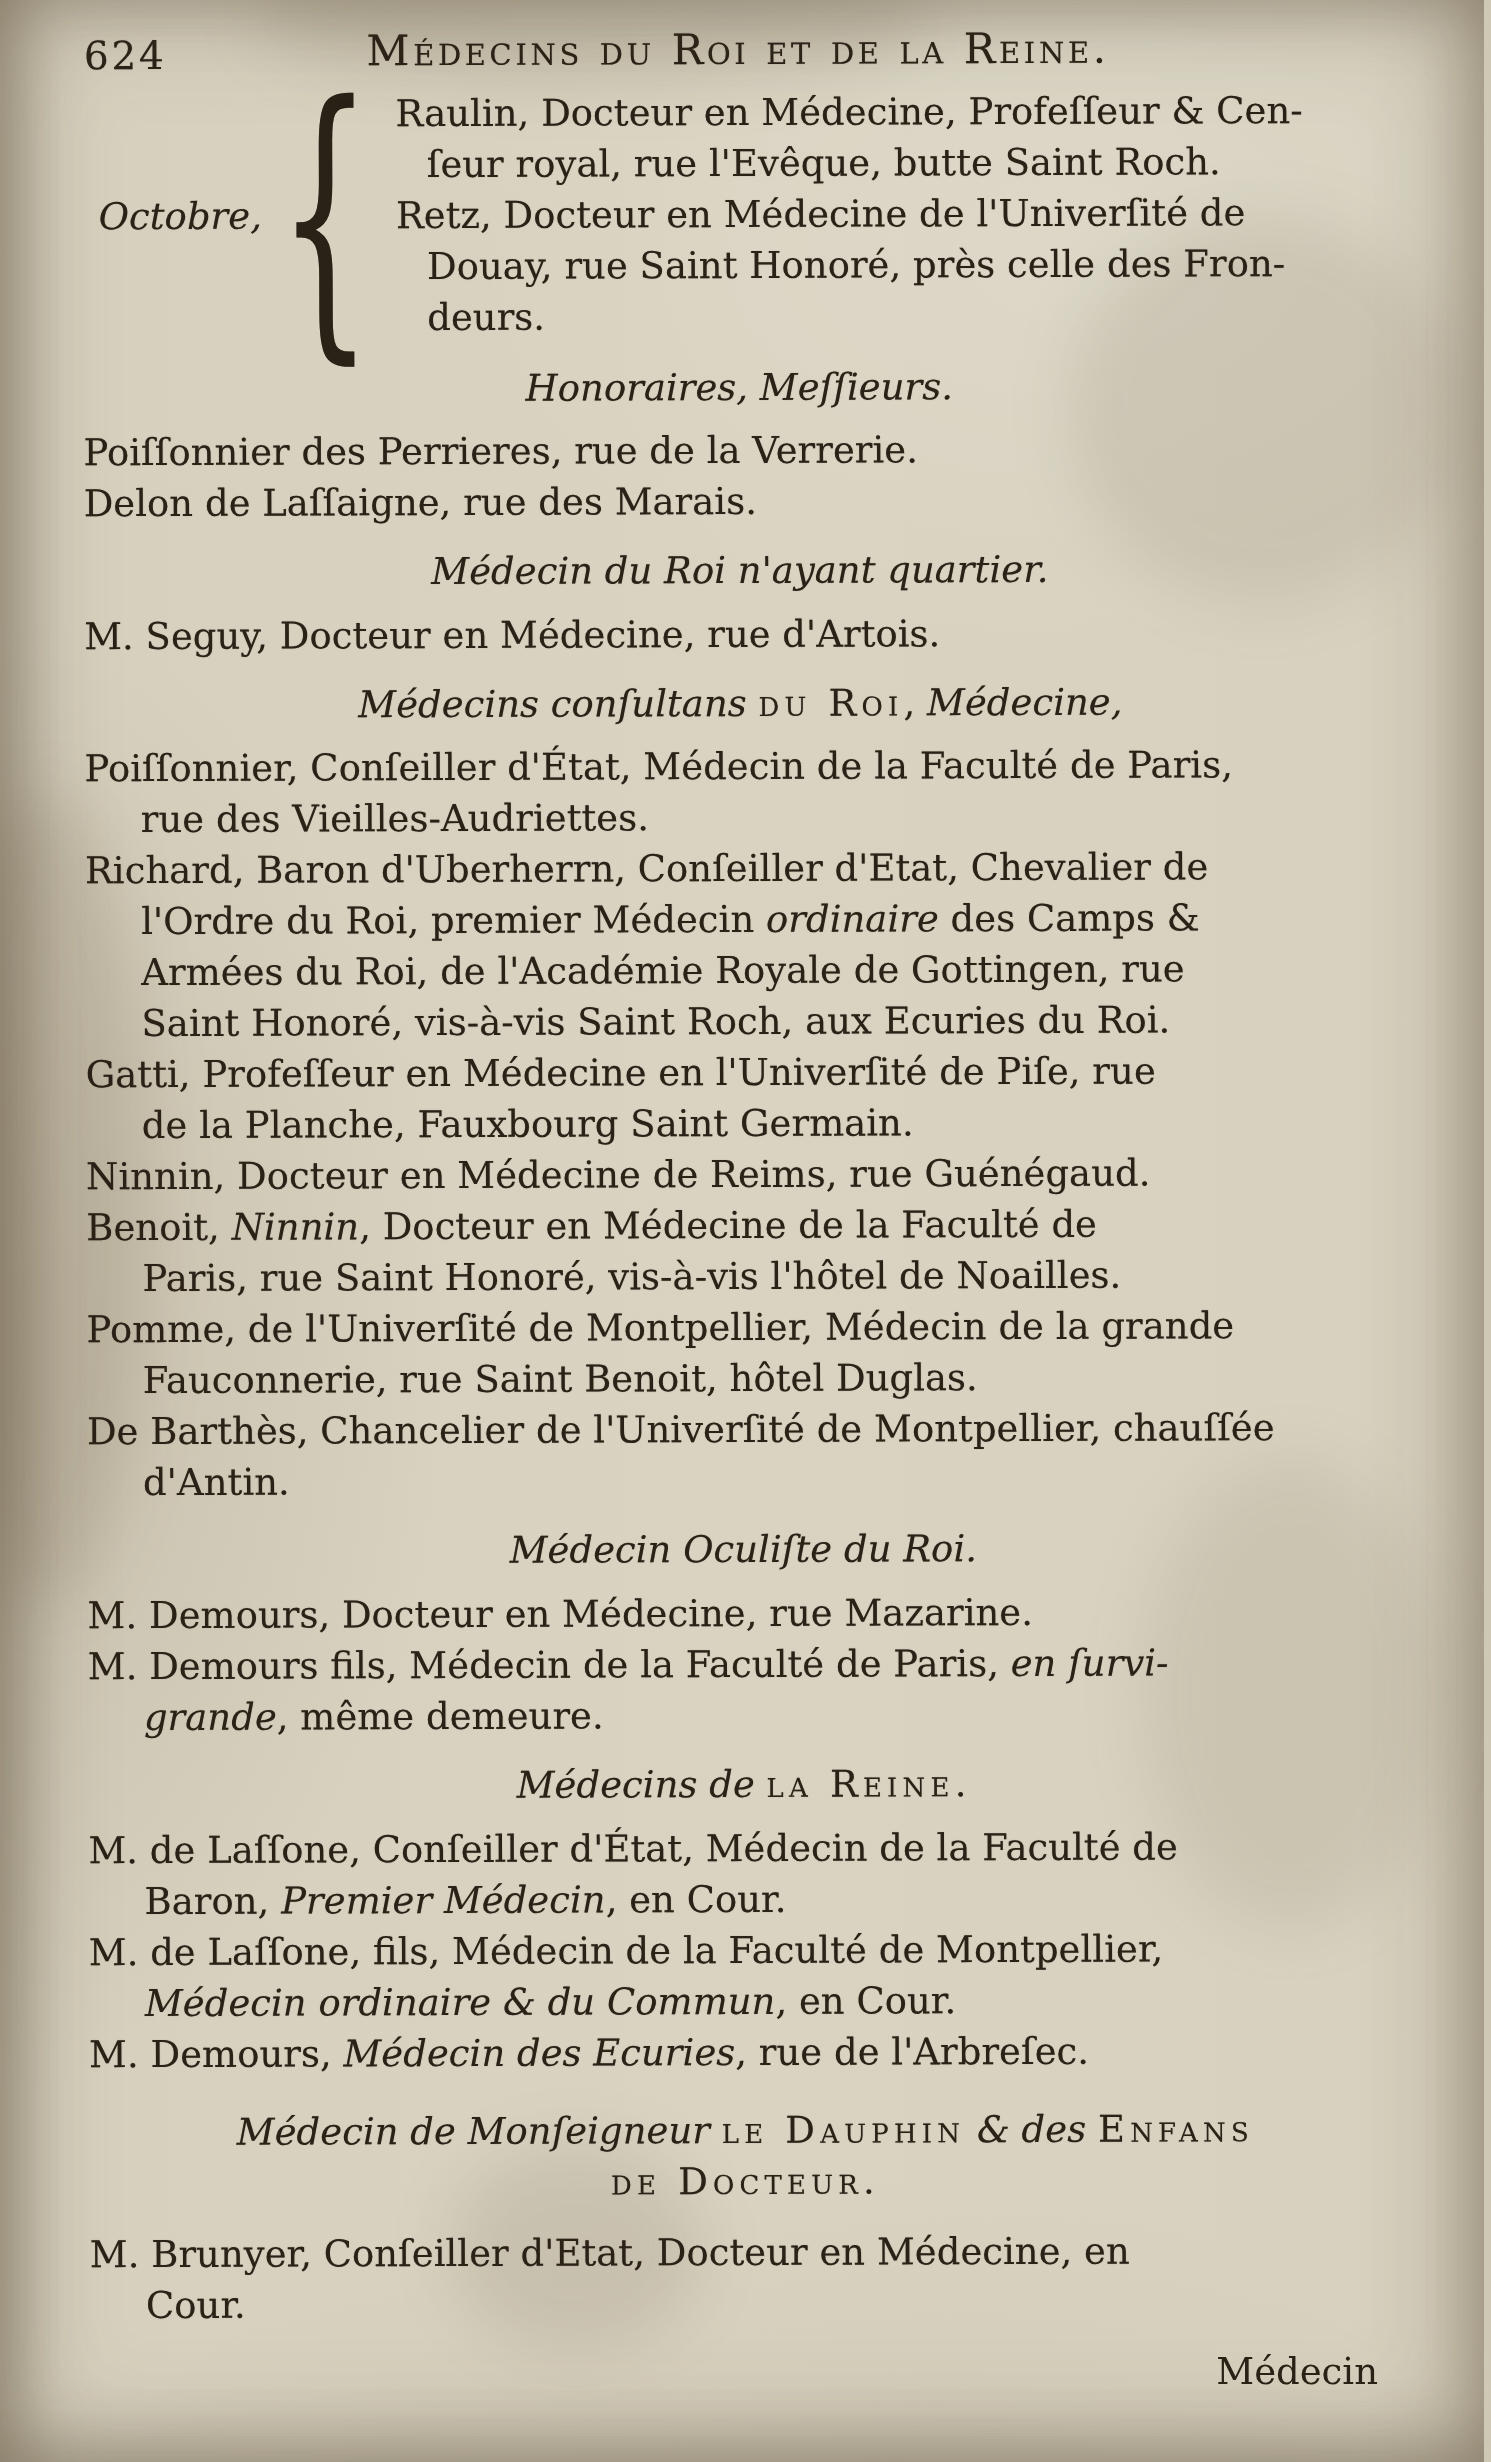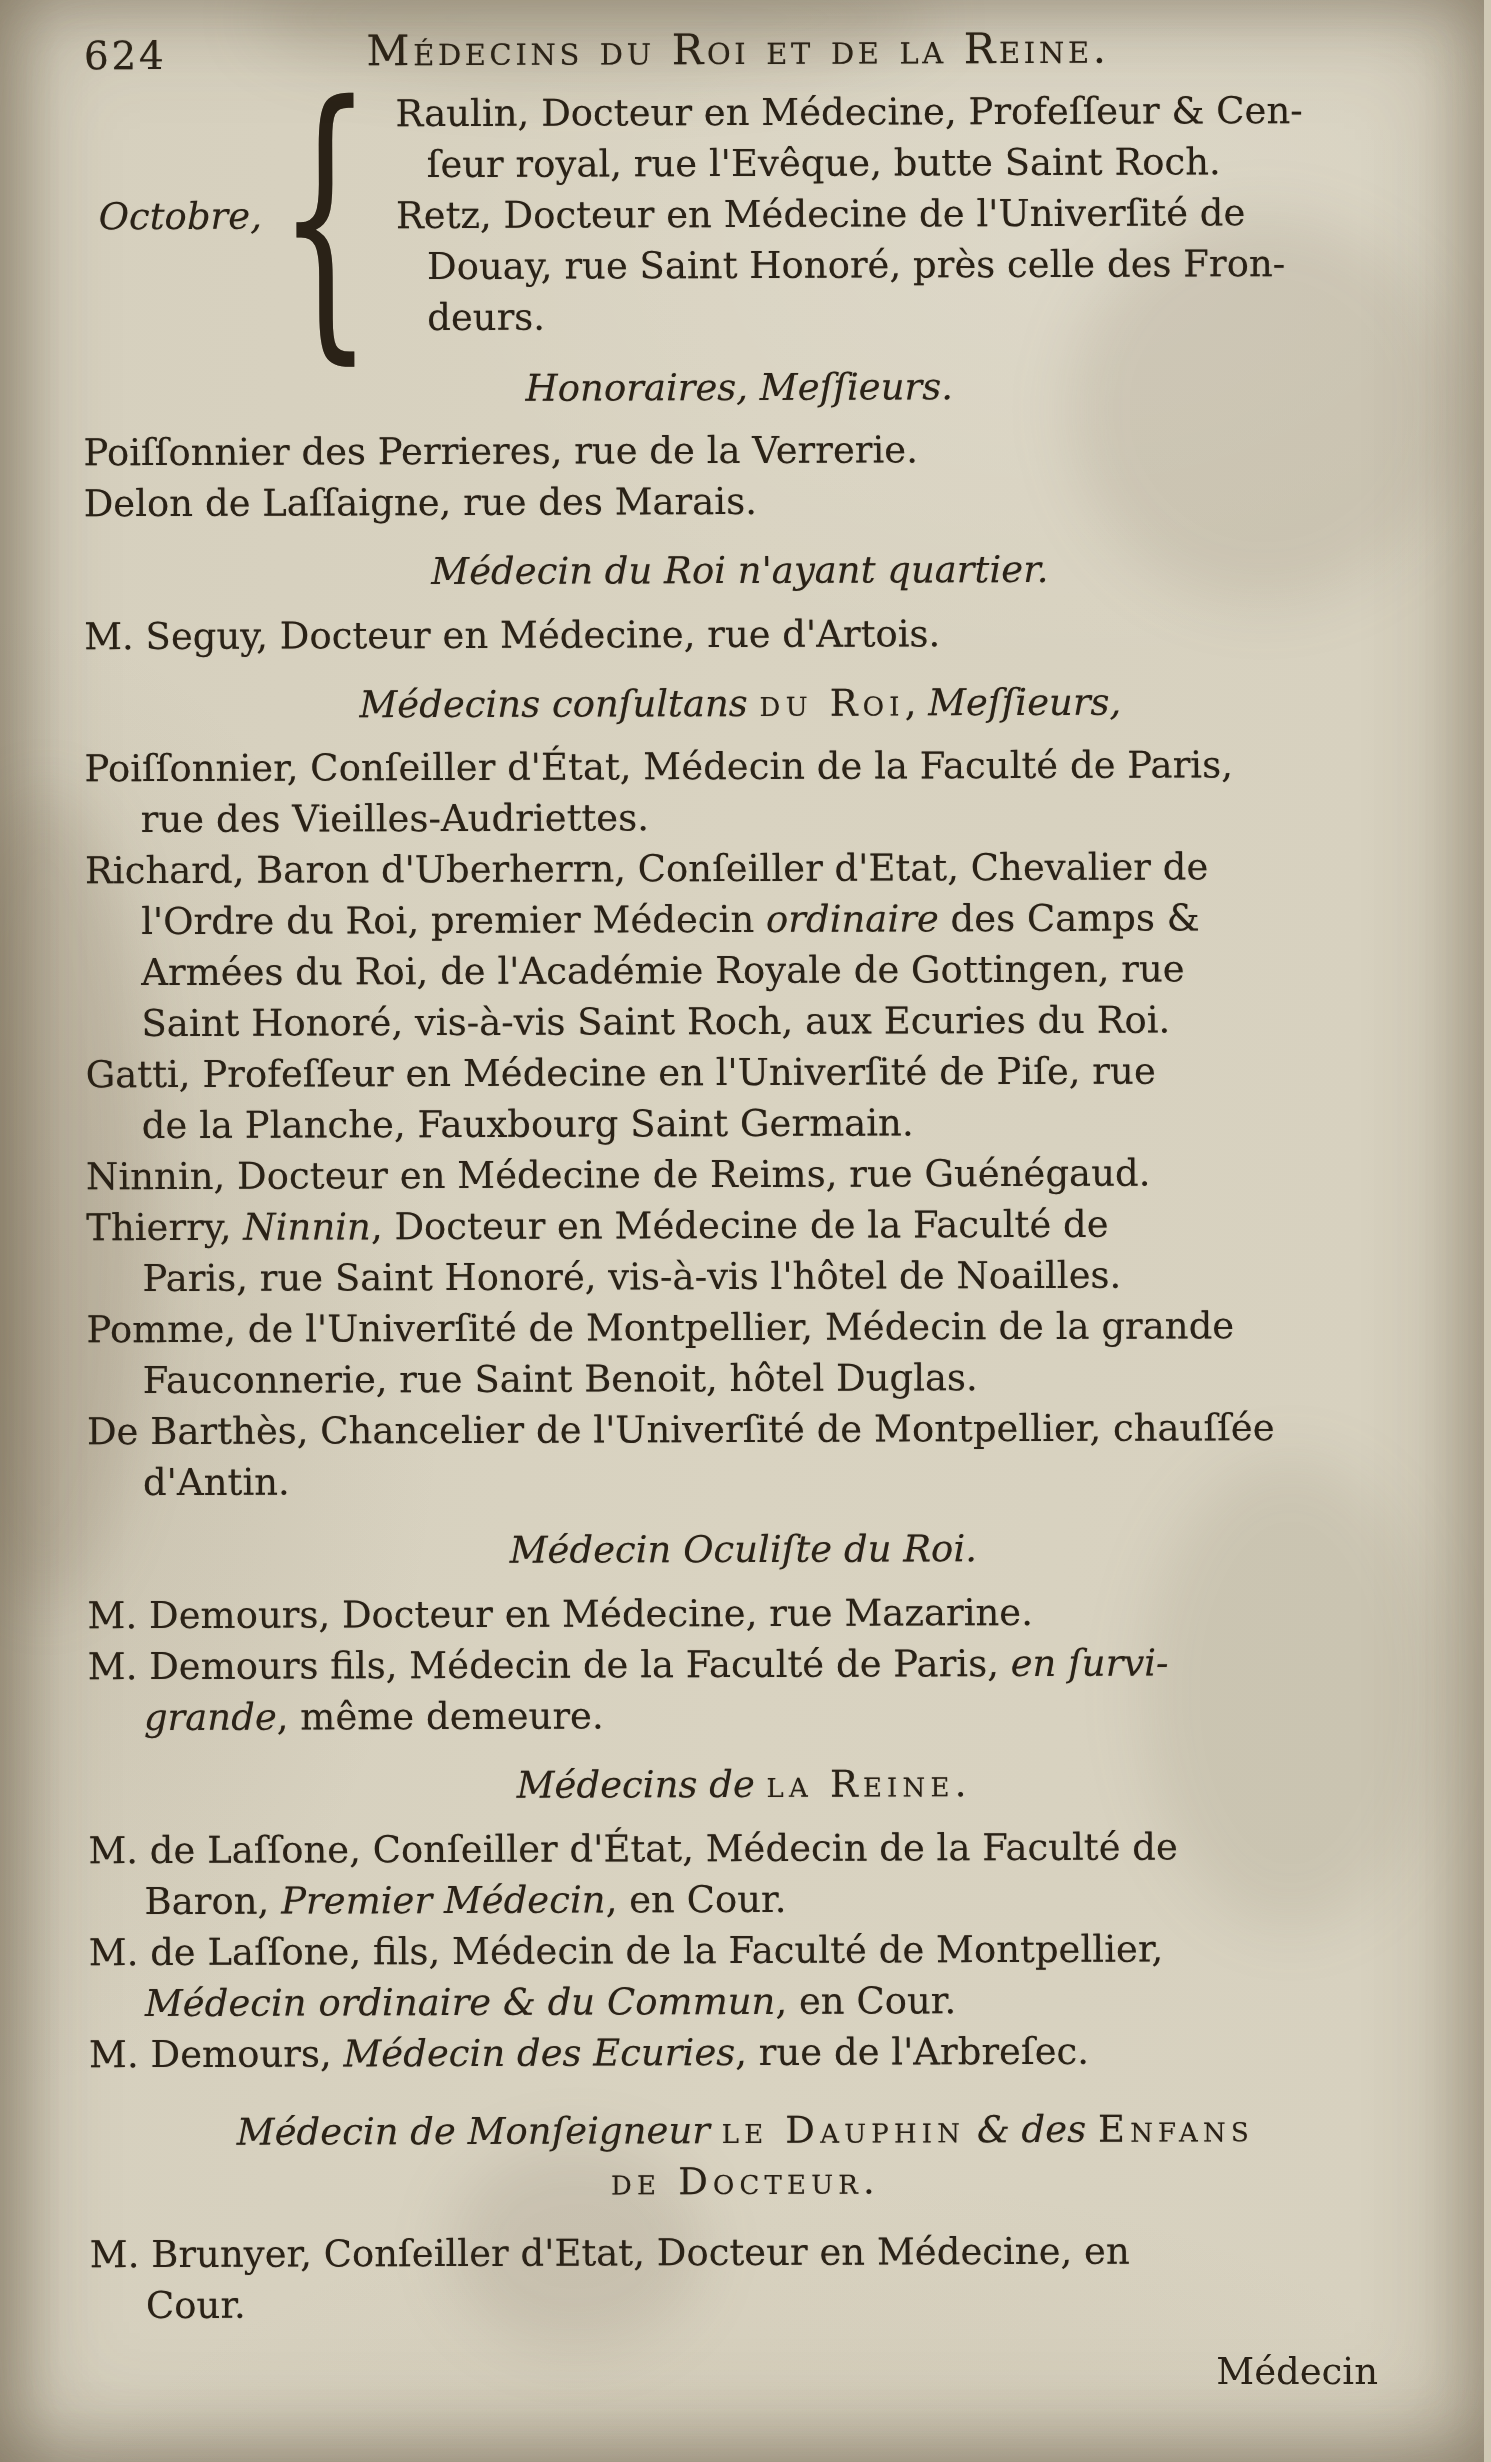--- a/index.html
+++ b/index.html
@@ -91,41 +91,41 @@
     <div class="ent">
       <div class="l">Poiſſonnier des Perrieres, rue de la Verrerie.</div>
       <div class="l">Delon de Laſſaigne, rue des Marais.</div>
     </div>
 
     <div class="h"><span class="i">Médecin du Roi n'ayant quartier.</span></div>
     <div class="ent">
       <div class="l">M. Seguy, Docteur en Médecine, rue d'Artois.</div>
     </div>
 
-    <div class="h"><span class="i">Médecins conſultans </span><span class="sc">du Roi</span><span>, </span><span class="i">Meſſieurs,</span></div>
+    <div class="h"><span class="i">Médecins conſultans </span><span class="sc">du Roi</span><span>, </span><span class="i">Médecine,</span></div>
 
     <div class="ent">
       <div class="l"><span>Poiſſonnier, Conſeiller d'État, Médecin de la Faculté de Paris,</span></div>
       <div class="l c"><span>rue des Vieilles-Audriettes.</span></div>
     </div>
     <div class="ent">
       <div class="l"><span>Richard, Baron d'Uberherrn, Conſeiller d'Etat, Chevalier de</span></div>
       <div class="l c"><span>l'Ordre du Roi, premier Médecin </span><span class="i">ordinaire</span><span> des Camps &amp;</span></div>
       <div class="l c"><span>Armées du Roi, de l'Académie Royale de Gottingen, rue</span></div>
       <div class="l c"><span>Saint Honoré, vis-à-vis Saint Roch, aux Ecuries du Roi.</span></div>
     </div>
     <div class="ent">
       <div class="l"><span>Gatti, Profeſſeur en Médecine en l'Univerſité de Piſe, rue</span></div>
       <div class="l c"><span>de la Planche, Fauxbourg Saint Germain.</span></div>
     </div>
     <div class="ent">
       <div class="l"><span>Ninnin, Docteur en Médecine de Reims, rue Guénégaud.</span></div>
     </div>
     <div class="ent">
-      <div class="l"><span>Thierry, </span><span class="i">Ninnin</span><span>, Docteur en Médecine de la Faculté de</span></div>
+      <div class="l"><span>Benoit, </span><span class="i">Ninnin</span><span>, Docteur en Médecine de la Faculté de</span></div>
       <div class="l c"><span>Paris, rue Saint Honoré, vis-à-vis l'hôtel de Noailles.</span></div>
     </div>
     <div class="ent">
       <div class="l"><span>Pomme, de l'Univerſité de Montpellier, Médecin de la grande</span></div>
       <div class="l c"><span>Fauconnerie, rue Saint Benoit, hôtel Duglas.</span></div>
     </div>
     <div class="ent">
       <div class="l"><span>De Barthès, Chancelier de l'Univerſité de Montpellier, chauſſée</span></div>
       <div class="l c"><span>d'Antin.</span></div>
     </div>

